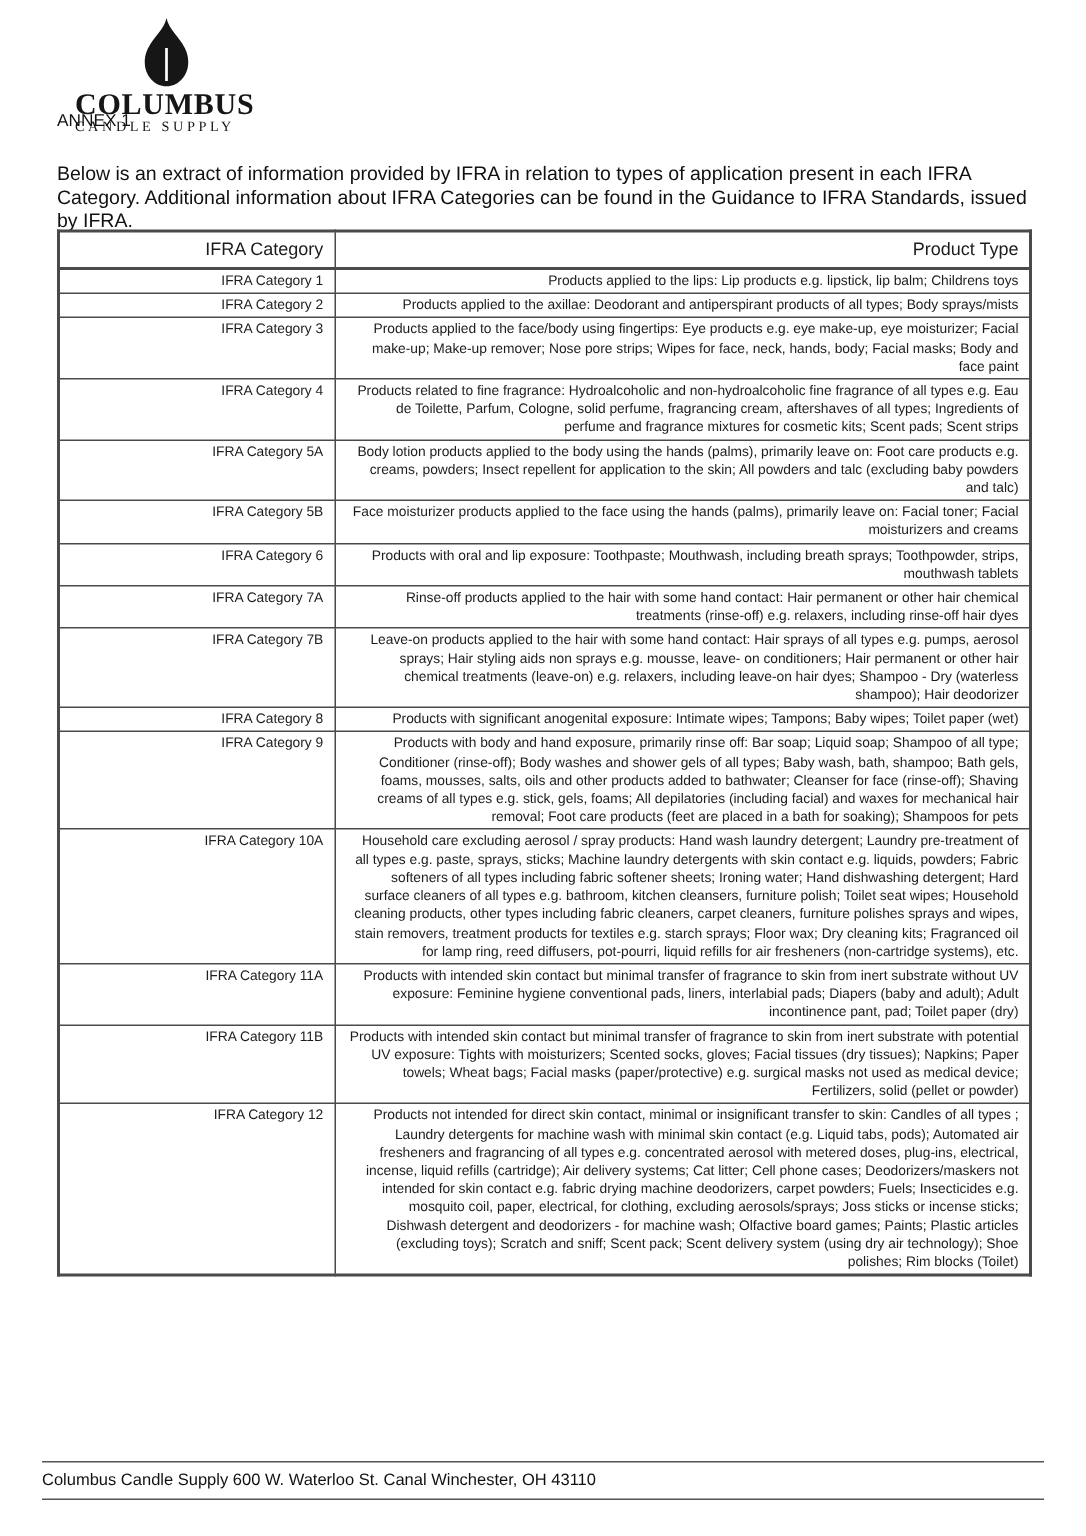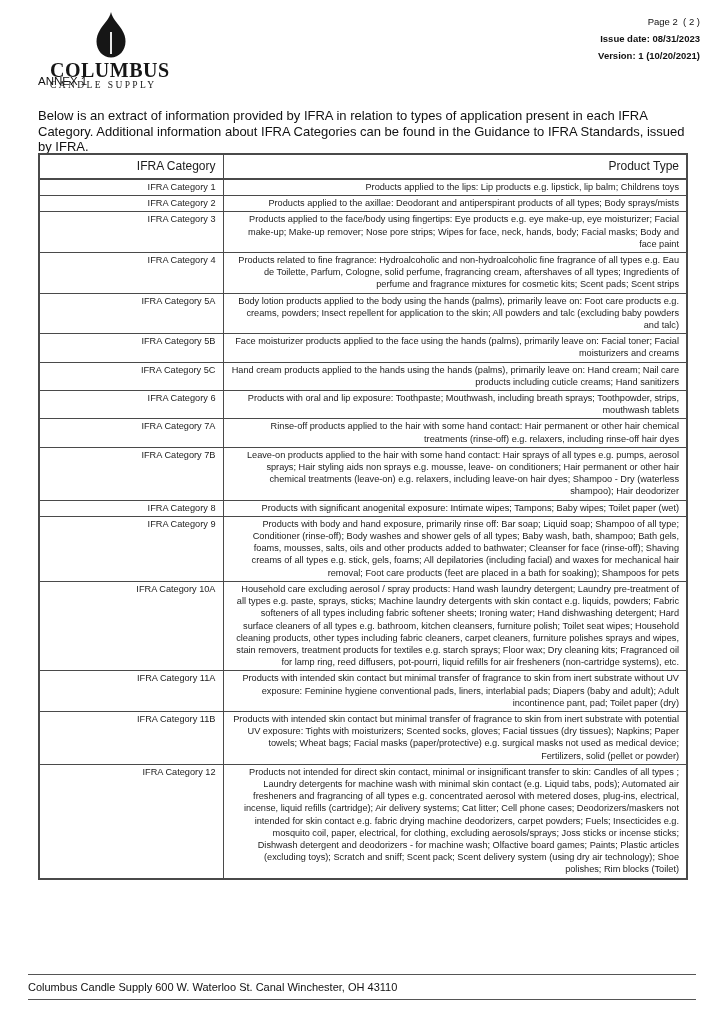--- a/index.html
+++ b/index.html
@@ -129,25 +129,20 @@
         C 4.5 38.5, 11 45.5, 19 45.5
         C 27 45.5, 33.5 38.5, 33.5 29.5
         C 33.5 25.5, 32.5 21.8, 29.5 17
         C 26 11.5, 20.5 7, 19 0 Z"></path>
       <rect x="18.1" y="20" width="1.8" height="22" fill="#ffffff"></rect>
     </svg>
     <div class="brand-name">COLUMBUS</div>
     <div class="brand-sub">CANDLE SUPPLY</div>
   </div>
 
-  <div class="doc-meta">
-    <div class="page-info">Page 2  ( 2 )</div>
-    <div class="issue-date">Issue date: 08/31/2023</div>
-    <div class="version">Version: 1 (10/20/2021)</div>
-  </div>
 
   <div class="annex-title">ANNEX 1</div>
 
   <div class="intro">Below is an extract of information provided by IFRA in relation to types of application present in each IFRA Category. Additional information about IFRA Categories can be found in the Guidance to IFRA Standards, issued by IFRA.</div>
 
   <table class="ifra-table">
     <colgroup>
       <col class="col-category">
       <col class="col-product">
     </colgroup>
@@ -181,24 +176,20 @@
     <tr>
       <td>IFRA Category 5A</td>
       <td>Body lotion products applied to the body using the hands (palms), primarily leave on: Foot care products e.g. creams, powders; Insect repellent for application to the skin; All powders and talc (excluding baby powders and talc)</td>
     </tr>
 
     <tr>
       <td>IFRA Category 5B</td>
       <td>Face moisturizer products applied to the face using the hands (palms), primarily leave on: Facial toner; Facial moisturizers and creams</td>
     </tr>
 
-    <tr>
-      <td>IFRA Category 5C</td>
-      <td>Hand cream products applied to the hands using the hands (palms), primarily leave on: Hand cream; Nail care products including cuticle creams; Hand sanitizers</td>
-    </tr>
 
 
     <tr>
       <td>IFRA Category 6</td>
       <td>Products with oral and lip exposure: Toothpaste; Mouthwash, including breath sprays; Toothpowder, strips, mouthwash tablets</td>
     </tr>
 
     <tr>
       <td>IFRA Category 7A</td>
       <td>Rinse-off products applied to the hair with some hand contact: Hair permanent or other hair chemical treatments (rinse-off) e.g. relaxers, including rinse-off hair dyes</td>

